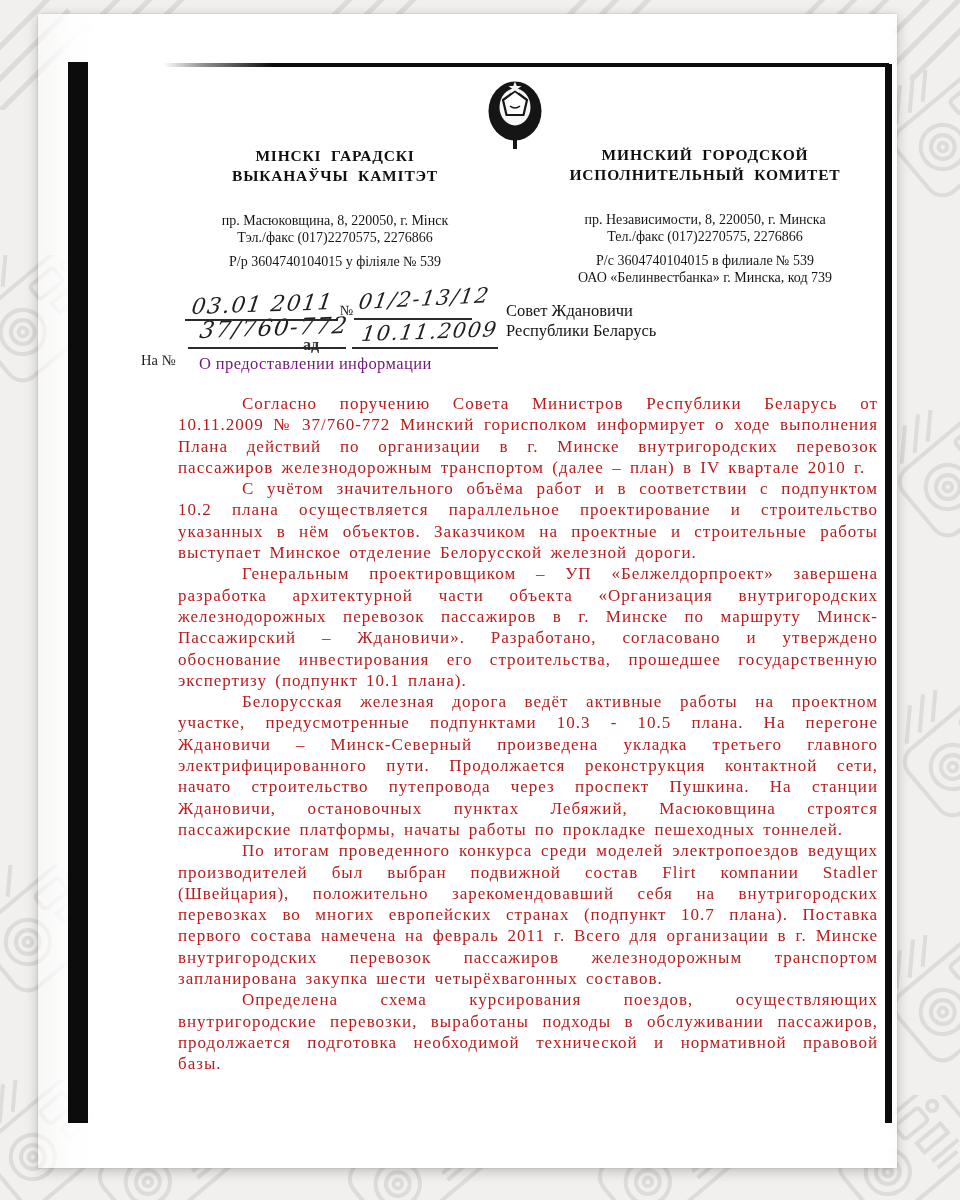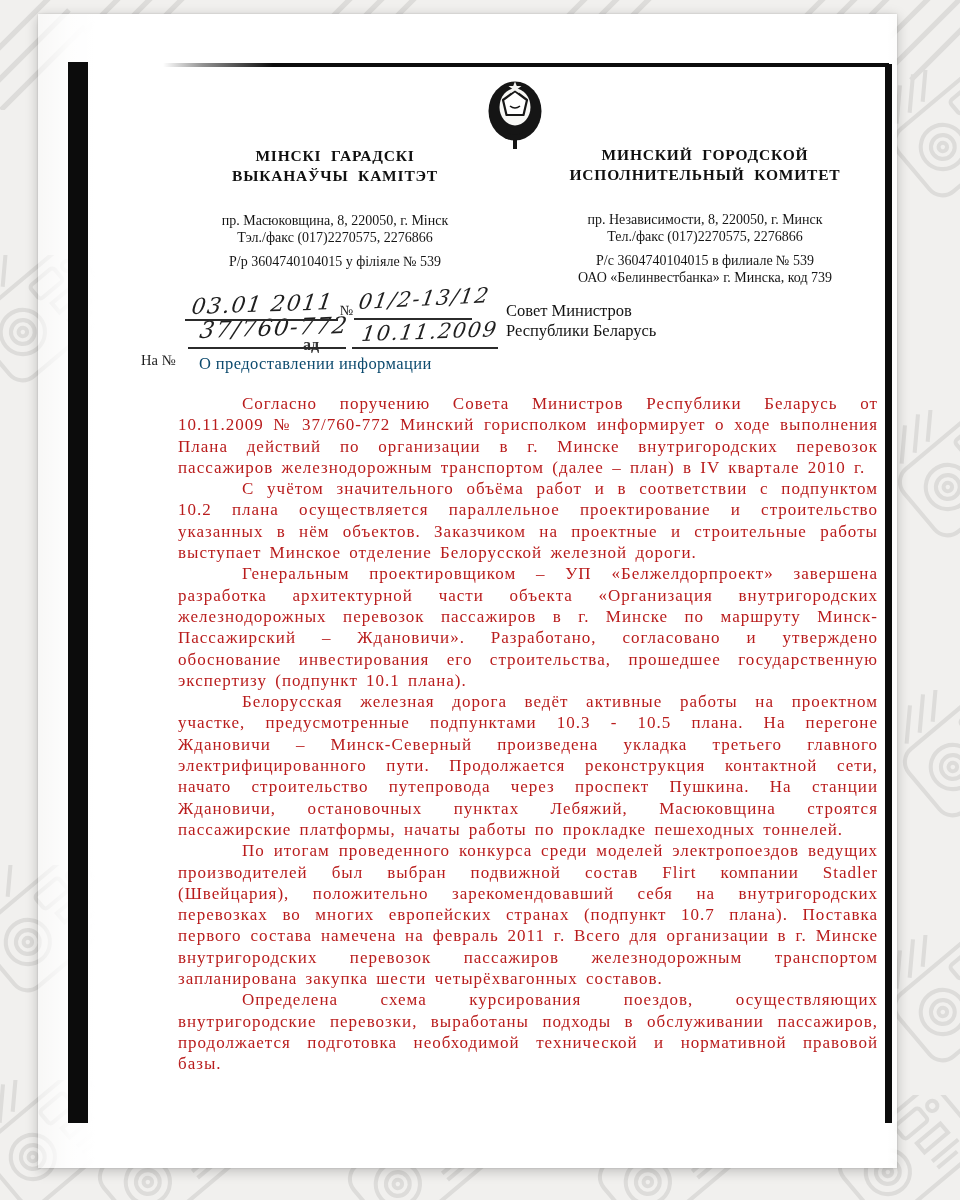--- a/index.html
+++ b/index.html
@@ -55,21 +55,21 @@
   .hw-num1{left:357px;top:290px;font-size:21px;transform:skewX(-12deg) rotate(-3deg);}
   .hw-num2{left:198px;top:317px;font-size:23px;}
   .hw-date2{left:360px;top:322px;font-size:21px;}
   .printed-small{position:absolute;font-size:14px;color:#1d1d1d;white-space:nowrap;}
   .lbl-no{left:340px;top:303px;}
   .lbl-na{left:141px;top:329px;font-size:14.5px;margin-top:23px;}
   .lbl-ad{left:303px;top:336px;font-size:16px;color:#333;font-weight:bold;}
   .addressee{position:absolute;left:506px;top:301px;font-size:16.5px;
              line-height:19.5px;color:#121212;}
   .subject{position:absolute;left:199px;top:354px;font-size:16.5px;
-           letter-spacing:0.4px;color:#0c4a6e;}
+           letter-spacing:0.4px;color:#701a75;}
   
   .bodytext{
     position:absolute;left:178px;top:393px;width:700px;
     font-size:17px;line-height:21.3px;text-align:justify;
     letter-spacing:1px;word-spacing:3px;color:#b91c1c;
   }
   .bodytext p{margin:0;text-indent:64px;}
 </style>
 </head>
 <body>
@@ -176,21 +176,21 @@
     </div>
     <div class="bank-group">
       <div class="meta">Р/р 3604740104015 у філіяле № 539</div>
     </div>
   </div>
 
   <div class="hblock right">
     <div class="title">МИНСКИЙ ГОРОДСКОЙ</div>
     <div class="title">ИСПОЛНИТЕЛЬНЫЙ КОМИТЕТ</div>
     <div class="addr-group">
-      <div class="meta">пр. Независимости, 8, 220050, г. Минск</div>
+      <div class="meta">пр. Независимости, 8, 220050, г. Минска</div>
       <div class="meta">Тел./факс (017)2270575, 2276866</div>
     </div>
     <div class="bank-group">
       <div class="meta">Р/с 3604740104015 в филиале № 539</div>
       <div class="meta">ОАО «Белинвестбанка» г. Минска, код 739</div>
     </div>
   </div>
 
   <span class="hw hw-date1">03.01 2011</span>
   <span class="printed-small lbl-no">№</span>
@@ -199,21 +199,21 @@
   <span class="hw hw-num2">37/760-772</span>
   <span class="printed-small lbl-ad">ад</span>
   <span class="hw hw-date2">10.11.2009</span>
 
   <div class="uline" style="left:185px;top:319px;width:153px"></div>
   <div class="uline" style="left:354px;top:318px;width:118px"></div>
   <div class="uline" style="left:188px;top:347px;width:158px"></div>
   <div class="uline" style="left:352px;top:347px;width:146px"></div>
 
   <div class="addressee">
-    <div>Совет Министров</div>
+    <div>Совет Ждановичи</div>
     <div>Республики Беларусь</div>
   </div>
 
   <div class="subject">О предоставлении информации</div>
 
   <div class="bodytext">
     <p>Согласно поручению Совета Министров Республики Беларусь от 10.11.2009 № 37/760-772 Минский горисполком информирует о ходе выполнения Плана действий по организации в г. Минске внутригородских перевозок пассажиров железнодорожным транспортом (далее – план) в IV квартале 2010 г.</p>
     <p>С учётом значительного объёма работ и в соответствии с подпунктом 10.2 плана осуществляется параллельное проектирование и строительство указанных в нём объектов. Заказчиком на проектные и строительные работы выступает Минское отделение Белорусской железной дороги.</p>
     <p>Генеральным проектировщиком – УП «Белжелдорпроект» завершена разработка архитектурной части объекта «Организация внутригородских железнодорожных перевозок пассажиров в г. Минске по маршруту Минск-Пассажирский – Ждановичи». Разработано, согласовано и утверждено обоснование инвестирования его строительства, прошедшее государственную экспертизу (подпункт 10.1 плана).</p>
     <p>Белорусская железная дорога ведёт активные работы на проектном участке, предусмотренные подпунктами 10.3 - 10.5 плана. На перегоне Ждановичи – Минск-Северный произведена укладка третьего главного электрифицированного пути. Продолжается реконструкция контактной сети, начато строительство путепровода через проспект Пушкина. На станции Ждановичи, остановочных пунктах Лебяжий, Масюковщина строятся пассажирские платформы, начаты работы по прокладке пешеходных тоннелей.</p>

